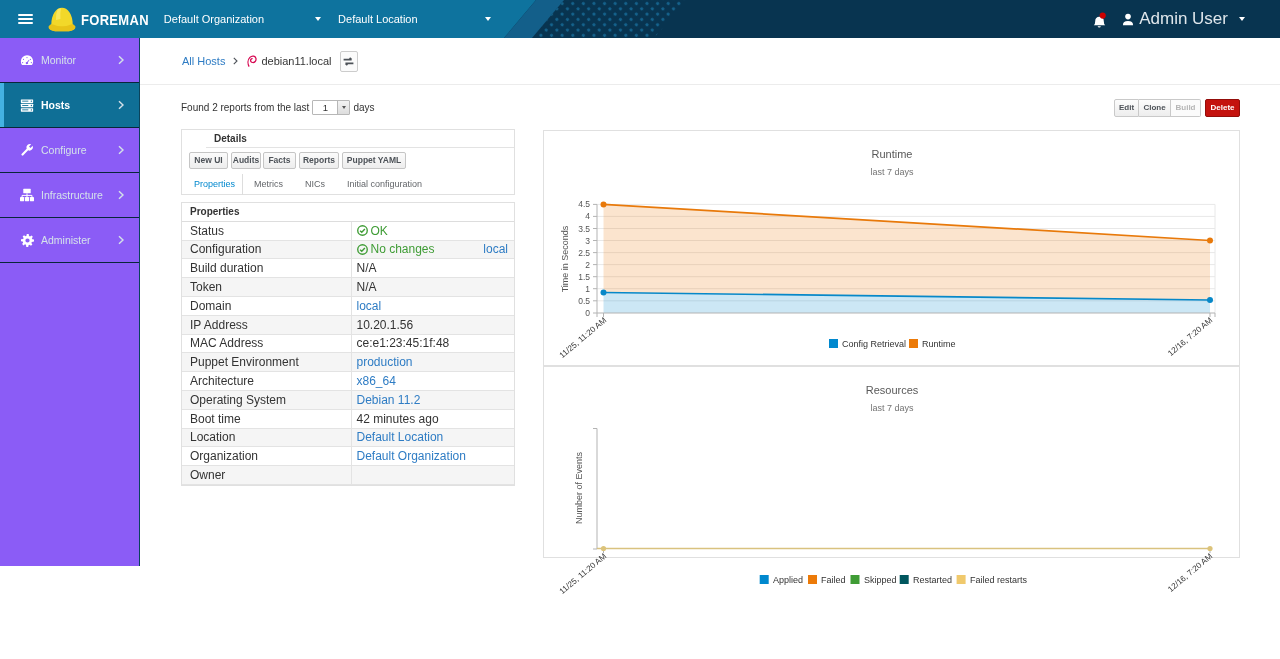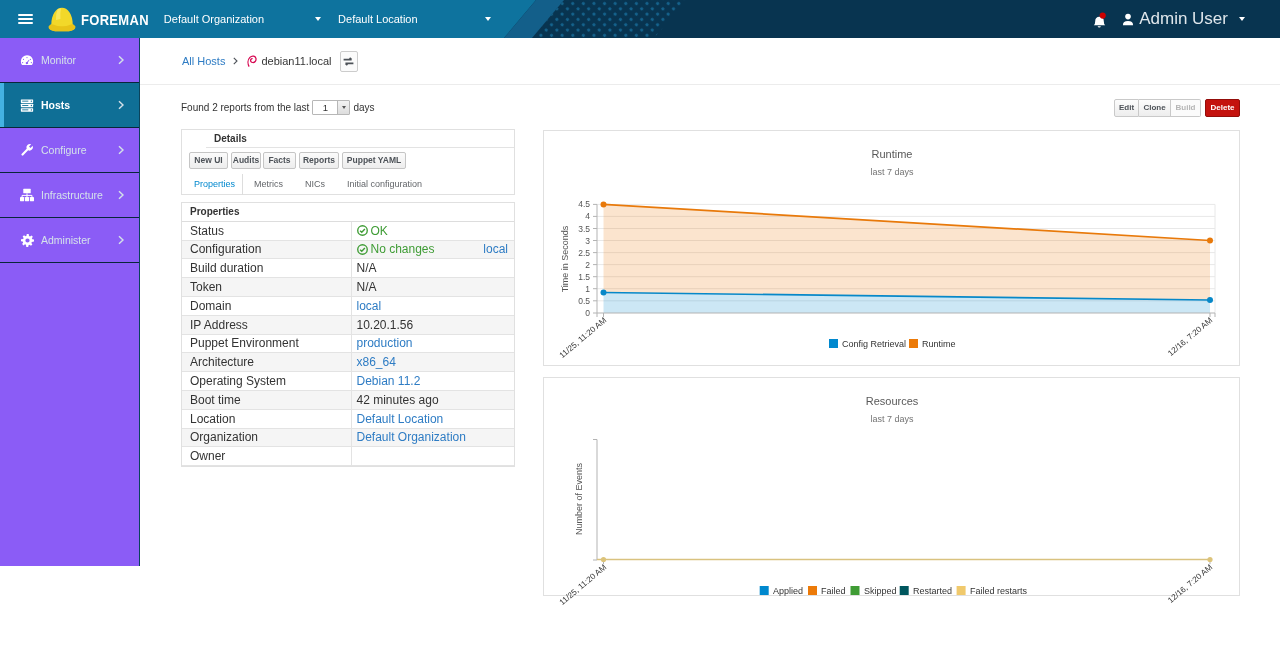--- a/index.html
+++ b/index.html
@@ -61,21 +61,21 @@
 .prow:nth-child(odd) { background:#f5f5f5; }
 .prow.phead { background:#fff; font-weight:bold; font-size:10px; border-bottom:1px solid #ddd; }
 .prow .c1 { width:170px; padding-left:8px; border-right:1px solid #e3e3e3; align-self:stretch; display:flex; align-items:center; }
 .prow .c2 { flex:1; padding-left:4.5px; display:flex; align-items:center; }
 .prow a { color:#2e7cc4; text-decoration:none; }
 .green { color:#3f9c35; display:flex; align-items:center; gap:3px; }
 .clear-link { margin-left:auto; margin-right:6px; }
 
 .chart-panel { position:relative; background:#fff; border:1px solid #e0e0e0; }
 .runtime-panel { height:236px; margin-top:1px; }
-.resources-panel { height:219px; margin-top:11px; }
+.resources-panel { height:192px; }
 </style>
 </head>
 <body>
 
 <div class="navbar">
   <svg class="bgdeco" width="1280" height="38">
     <defs>
       <pattern id="dots" width="7.5" height="7.5" patternUnits="userSpaceOnUse" patternTransform="rotate(45)">
         <circle cx="2.5" cy="2.5" r="1.6" fill="#15638d"></circle>
       </pattern>
@@ -274,20 +274,24 @@
             <div class="c1">Domain</div>
             <div class="c2">
               <a href="#">local</a>
             </div>
           </div>
         <div class="prow">
             <div class="c1">IP Address</div>
             <div class="c2">10.20.1.56</div>
           </div>
         <div class="prow">
+            <div class="c1">MAC Address</div>
+            <div class="c2">ce:e1:23:45:1f:48</div>
+          </div>
+        <div class="prow">
             <div class="c1">Puppet Environment</div>
             <div class="c2">
               <a href="#">production</a>
             </div>
           </div>
         <div class="prow">
             <div class="c1">Architecture</div>
             <div class="c2">
               <a href="#">x86_64</a>
             </div>

